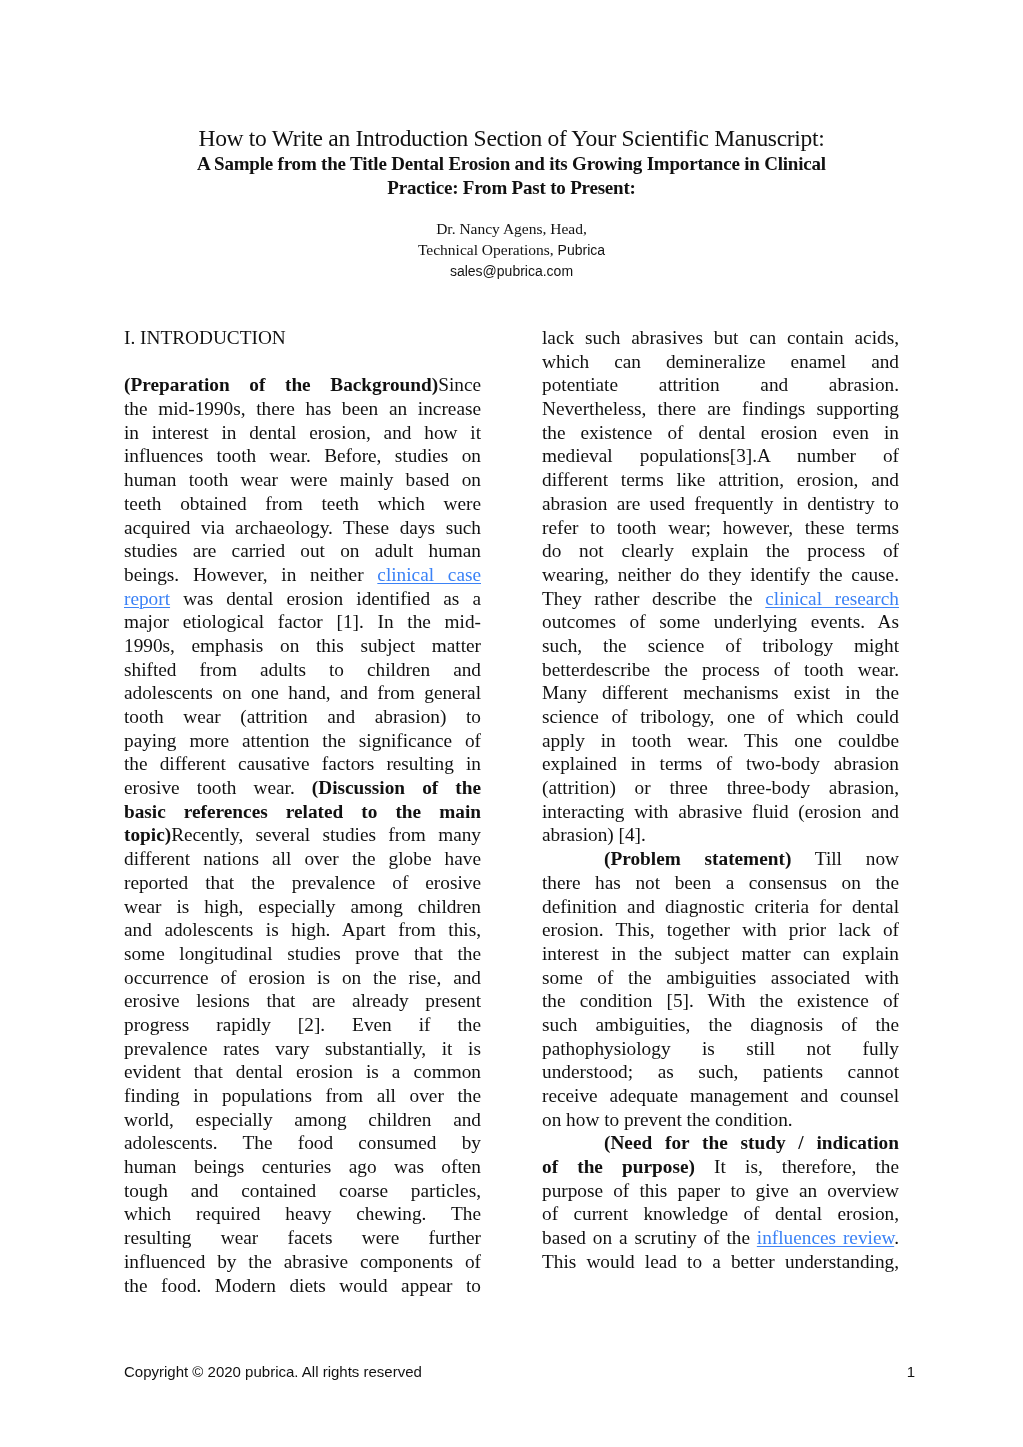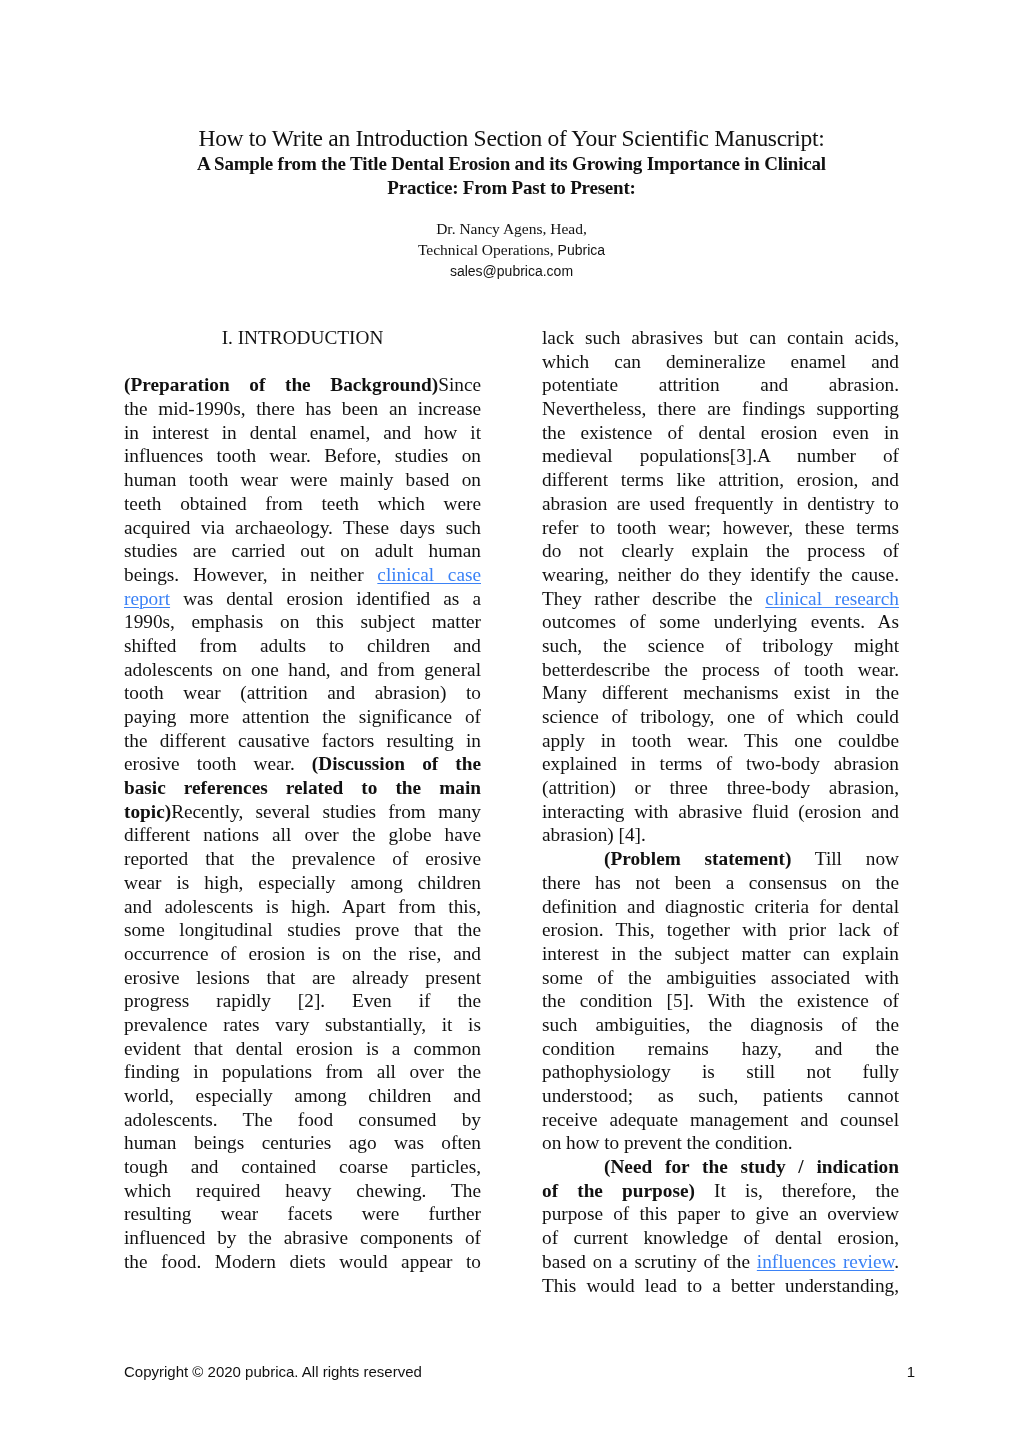--- a/index.html
+++ b/index.html
@@ -75,21 +75,20 @@
       left: 124px;
       top: 326px;
       width: 357px;
     }
     .col-right {
       left: 542px;
       top: 326px;
       width: 357px;
     }
     .section-heading {
-      text-align: center;
       font-size: 19.3px;
       line-height: 23.7px;
       margin: 0 0 23.7px 0;
       font-weight: normal;
     }
     .line {
       display: block;
       height: 23.7px;
       line-height: 23.7px;
       text-align: justify;
@@ -138,28 +137,29 @@
     <p class="author-line">Dr. Nancy Agens, Head,</p>
     <p class="author-line"><span>Technical Operations, </span><span class="sans">Pubrica</span></p>
     <p class="email-line">sales@pubrica.com</p>
   </div>
 
   <div class="column col-left">
     <h2 class="section-heading">I. INTRODUCTION</h2>
 
     <span class="line"><span class="b">(Preparation of the Background)</span><span>Since</span></span>
     <span class="line">the mid-1990s, there has been an increase</span>
-    <span class="line">in interest in dental enamel, and how it</span>
+    <span class="line">in interest in dental erosion, and how it</span>
     <span class="line">influences tooth wear. Before, studies on</span>
     <span class="line">human tooth wear were mainly based on</span>
     <span class="line">teeth obtained from teeth which were</span>
     <span class="line">acquired via archaeology. These days such</span>
     <span class="line">studies are carried out on adult human</span>
     <span class="line"><span>beings. However, in neither </span><a class="link" href="#">clinical case</a></span>
     <span class="line"><a class="link" href="#">report</a><span> was dental erosion identified as a</span></span>
+    <span class="line">major etiological factor [1]. In the mid-</span>
     <span class="line">1990s, emphasis on this subject matter</span>
     <span class="line">shifted from adults to children and</span>
     <span class="line">adolescents on one hand, and from general</span>
     <span class="line">tooth wear (attrition and abrasion) to</span>
     <span class="line">paying more attention the significance of</span>
     <span class="line">the different causative factors resulting in</span>
     <span class="line"><span>erosive tooth wear. </span><span class="b">(Discussion of the</span></span>
     <span class="line b">basic references related to the main</span>
     <span class="line"><span class="b">topic)</span><span>Recently, several studies from many</span></span>
     <span class="line">different nations all over the globe have</span>
@@ -207,21 +207,20 @@
     <span class="line">interacting with abrasive fluid (erosion and</span>
     <span class="line last">abrasion) [4].</span>
     <span class="line indent"><span class="b">(Problem statement)</span><span> Till now</span></span>
     <span class="line">there has not been a consensus on the</span>
     <span class="line">definition and diagnostic criteria for dental</span>
     <span class="line">erosion. This, together with prior lack of</span>
     <span class="line">interest in the subject matter can explain</span>
     <span class="line">some of the ambiguities associated with</span>
     <span class="line">the condition [5]. With the existence of</span>
     <span class="line">such ambiguities, the diagnosis of the</span>
-    <span class="line">condition remains hazy, and the</span>
     <span class="line">pathophysiology is still not fully</span>
     <span class="line">understood; as such, patients cannot</span>
     <span class="line">receive adequate management and counsel</span>
     <span class="line last">on how to prevent the condition.</span>
     <span class="line indent b">(Need for the study / indication</span>
     <span class="line"><span class="b">of the purpose)</span><span> It is, therefore, the</span></span>
     <span class="line">purpose of this paper to give an overview</span>
     <span class="line">of current knowledge of dental erosion,</span>
     <span class="line"><span>based on a scrutiny of the </span><a class="link" href="#">influences review</a><span>.</span></span>
     <span class="line">This would lead to a better understanding,</span>

